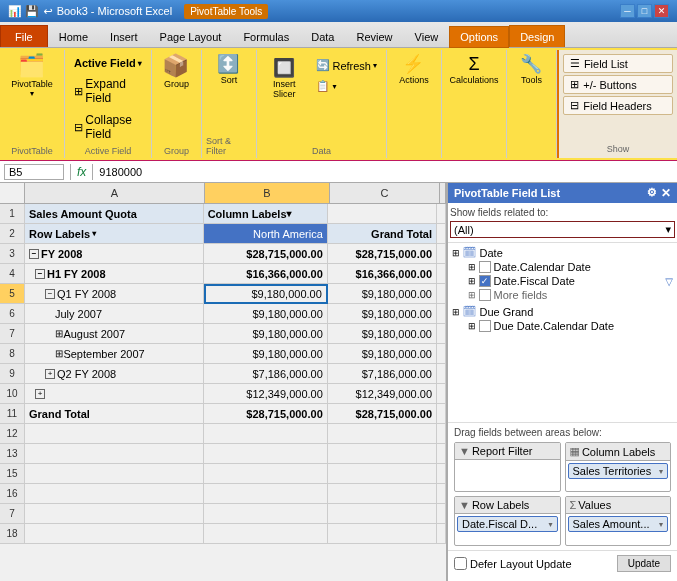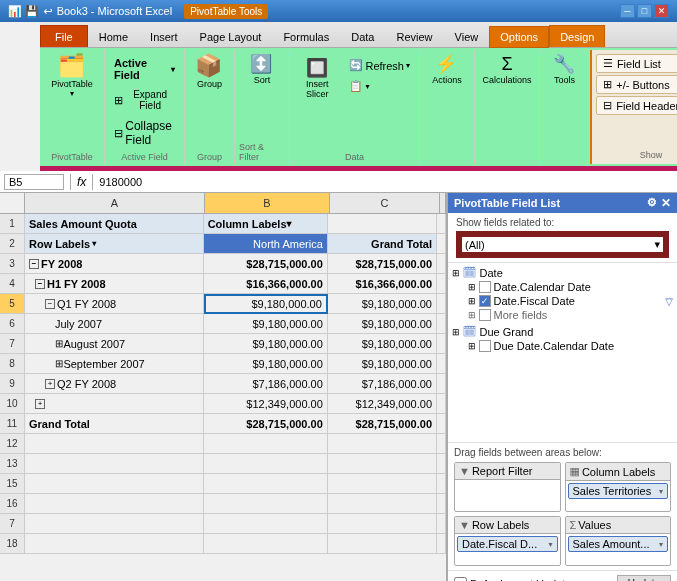--- a/index.html
+++ b/index.html
@@ -5,21 +5,21 @@
     * { box-sizing: border-box; margin: 0; padding: 0; font-family: 'Segoe UI', Tahoma, Arial, sans-serif; font-size: 11px; }
     body { width: 677px; height: 581px; overflow: hidden; background: #f0f0f0; }
 
     
     .title-bar { background: linear-gradient(to bottom, #4a90d9, #2a6ab5); height: 22px; display: flex; align-items: center; justify-content: space-between; padding: 0 8px; color: white; font-size: 11px; }
     .title-bar-left { display: flex; align-items: center; gap: 4px; }
     .title-controls { display: flex; gap: 2px; }
     .title-btn { width: 15px; height: 14px; background: #5a9ed9; border: 1px solid #3a7ec9; color: white; font-size: 9px; display: flex; align-items: center; justify-content: center; cursor: pointer; }
 
     
-    .ribbon { background: #86efac; border-bottom: 5px solid #be185d; margin-left: 40px; }
+    .ribbon { background: #fde047; border-bottom: 1px solid #be185d; }
     .ribbon-tabs { background: linear-gradient(to bottom, #e8e8e8, #d8d8d8); display: flex; align-items: flex-end; height: 26px; border-bottom: 1px solid #aaa; }
     .ribbon-tab { padding: 4px 10px; font-size: 11px; cursor: pointer; border: 1px solid transparent; border-bottom: none; height: 22px; display: flex; align-items: center; }
     .ribbon-tab.active { background: #f5f5f5; border-color: #aaa; border-bottom: 1px solid #f5f5f5; color: #333; z-index: 1; margin-bottom: -1px; }
     .ribbon-tab.file { background: #cc4400; color: white; border-color: #aa3300; padding: 4px 14px; }
     .ribbon-tab.pivot-options { background: #e07000; color: white; border-color: #c06000; }
     .ribbon-tab.pivot-design { background: #e07000; color: white; border-color: #c06000; }
 
     .ribbon-content { display: flex; align-items: stretch; padding: 2px 0; min-height: 80px; }
     .ribbon-group { display: flex; flex-direction: column; align-items: center; border-right: 1px solid #ccc; padding: 2px 4px; min-width: 60px; }
     .ribbon-group-label { font-size: 9px; color: #666; margin-top: auto; padding-top: 2px; }
@@ -29,21 +29,21 @@
     .ribbon-btn-small { display: flex; align-items: center; padding: 2px 4px; cursor: pointer; border: 1px solid transparent; border-radius: 2px; font-size: 10px; gap: 2px; }
 
     
     .ribbon-right { background: #f0e8d8; border-left: 2px solid #e07000; padding: 4px; display: flex; flex-direction: column; gap: 2px; min-width: 120px; }
     .ribbon-right-btn { background: #faf5ee; border: 1px solid #d0b88a; border-radius: 2px; padding: 2px 6px; font-size: 10px; cursor: pointer; display: flex; align-items: center; gap: 4px; }
 
     
     .formula-bar { display: flex; align-items: center; background: white; border-bottom: 1px solid #aaa; height: 22px; padding: 0 4px; gap: 4px; }
     .cell-ref { width: 60px; border: 1px solid #aaa; padding: 1px 4px; font-size: 11px; background: white; }
     .formula-sep { width: 1px; height: 16px; background: #aaa; margin: 0 2px; }
-    .fx-label { color: #000000; font-style: italic; font-size: 12px; text-align: right; }
+    .fx-label { color: #15803d; font-style: italic; font-size: 12px; text-align: right; }
     .formula-input { flex: 1; border: none; outline: none; font-size: 11px; }
 
     
     .main-area { display: flex; height: calc(581px - 22px - 52px - 22px - 20px); }
 
     
     .spreadsheet { flex: 1; overflow: hidden; border-right: 1px solid #aaa; display: flex; flex-direction: column; }
 
     
     .col-header-row { display: flex; background: #f0f0f0; border-bottom: 1px solid #aaa; }
@@ -73,23 +73,23 @@
     .indent-1 { padding-left: 10px; }
     .indent-2 { padding-left: 20px; }
     .indent-3 { padding-left: 30px; }
     .expand-btn { width: 10px; height: 10px; border: 1px solid #666; display: inline-flex; align-items: center; justify-content: center; margin-right: 2px; font-size: 8px; cursor: pointer; flex-shrink: 0; }
     .filter-btn { margin-left: 2px; font-size: 8px; cursor: pointer; }
 
     
     .pivot-panel { width: 230px; background: white; border-left: 1px solid #aaa; display: flex; flex-direction: column; font-size: 11px; }
     .pivot-panel-header { background: #4472C4; color: white; padding: 3px 6px; font-size: 11px; font-weight: bold; display: flex; align-items: center; justify-content: space-between; }
     .pivot-panel-close { cursor: pointer; color: white; font-size: 12px; }
-    .pivot-section { padding: 4px 8px; border-bottom: 1px solid #ddd; }
+    .pivot-section { padding: 4px 2px; border-bottom: 1px solid #ddd; }
     .pivot-label { font-size: 10px; color: #444; margin-bottom: 3px; }
-    .pivot-dropdown { width: 100%; border: 6px solid #7f1d1d; padding: 1px 3px; font-size: 11px; background: white; cursor: pointer; display: flex; align-items: center; justify-content: space-between; }
+    .pivot-dropdown { width: 100%; border: 1px solid #7f1d1d; padding: 1px 3px; font-size: 11px; background: white; cursor: pointer; display: flex; align-items: center; justify-content: space-between; }
     .pivot-field-list { flex: 1; overflow-y: auto; border-bottom: 1px solid #ddd; min-height: 140px; max-height: 180px; padding: 2px; }
     .field-group { margin-bottom: 2px; }
     .field-group-header { display: flex; align-items: center; gap: 3px; padding: 1px 2px; cursor: pointer; }
     .field-item { display: flex; align-items: center; gap: 3px; padding: 1px 2px 1px 14px; cursor: pointer; }
     .field-checkbox { width: 12px; height: 12px; border: 1px solid #999; background: white; display: flex; align-items: center; justify-content: center; font-size: 9px; }
     .field-checkbox.checked { background: #4472C4; color: white; }
 
     .pivot-areas { padding: 4px 6px; }
     .pivot-areas-label { font-size: 10px; color: #444; margin-bottom: 4px; }
     .pivot-areas-grid { display: grid; grid-template-columns: 1fr 1fr; gap: 4px; }
@@ -147,21 +147,21 @@
     </div>
 
     <div class="ribbon-group" style="min-width:80px;">
       <div style="display:flex; flex-direction:column; gap:2px; flex:1; padding-top:2px;">
         <div class="ribbon-btn-small" style="font-size:10px; font-weight:bold;">
           <span>Active Field</span>
           <span style="font-size:8px;">▾</span>
         </div>
         <div class="ribbon-btn-small">
           <span>⊞</span>
-          <span style="font-size:10px;text-align:center;">Expand Field</span>
+          <span style="font-size:12px;">Expand Field</span>
         </div>
         <div class="ribbon-btn-small">
           <span>⊟</span>
           <span style="font-size:12px;">Collapse Field</span>
         </div>
       </div>
       <span class="ribbon-group-label">Active Field</span>
     </div>
 
     <div class="ribbon-group" style="min-width:50px;">

